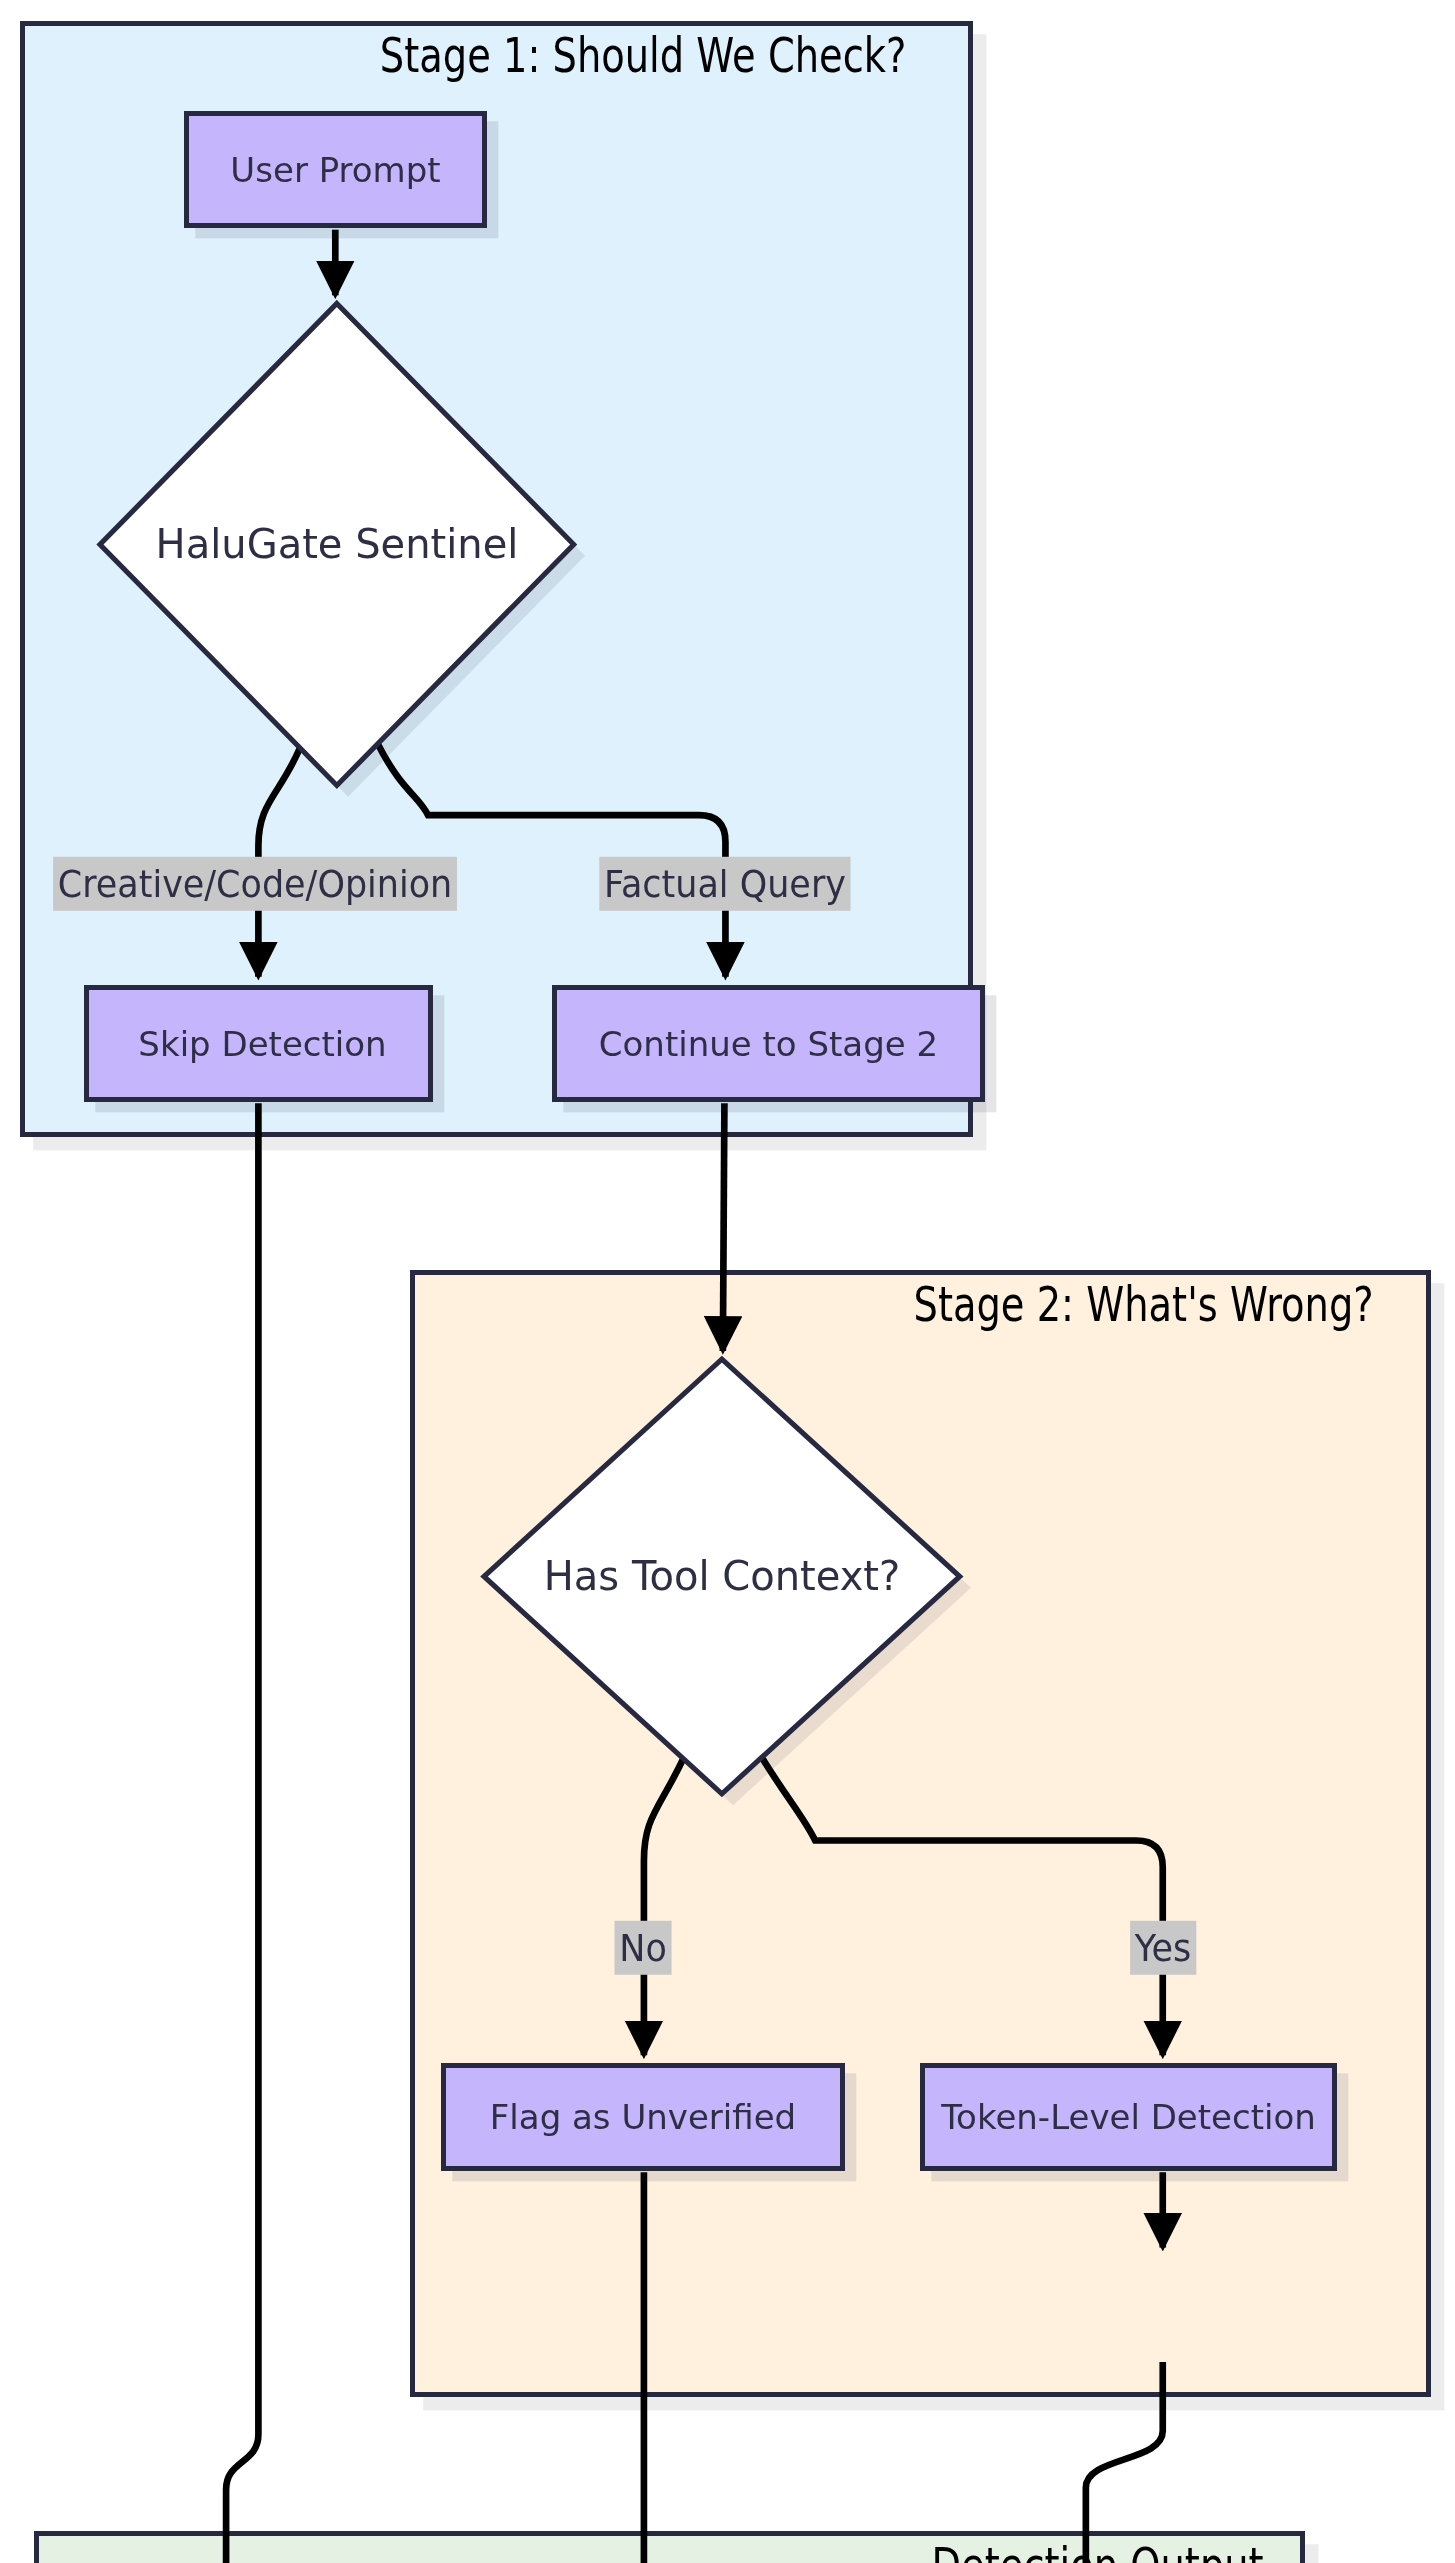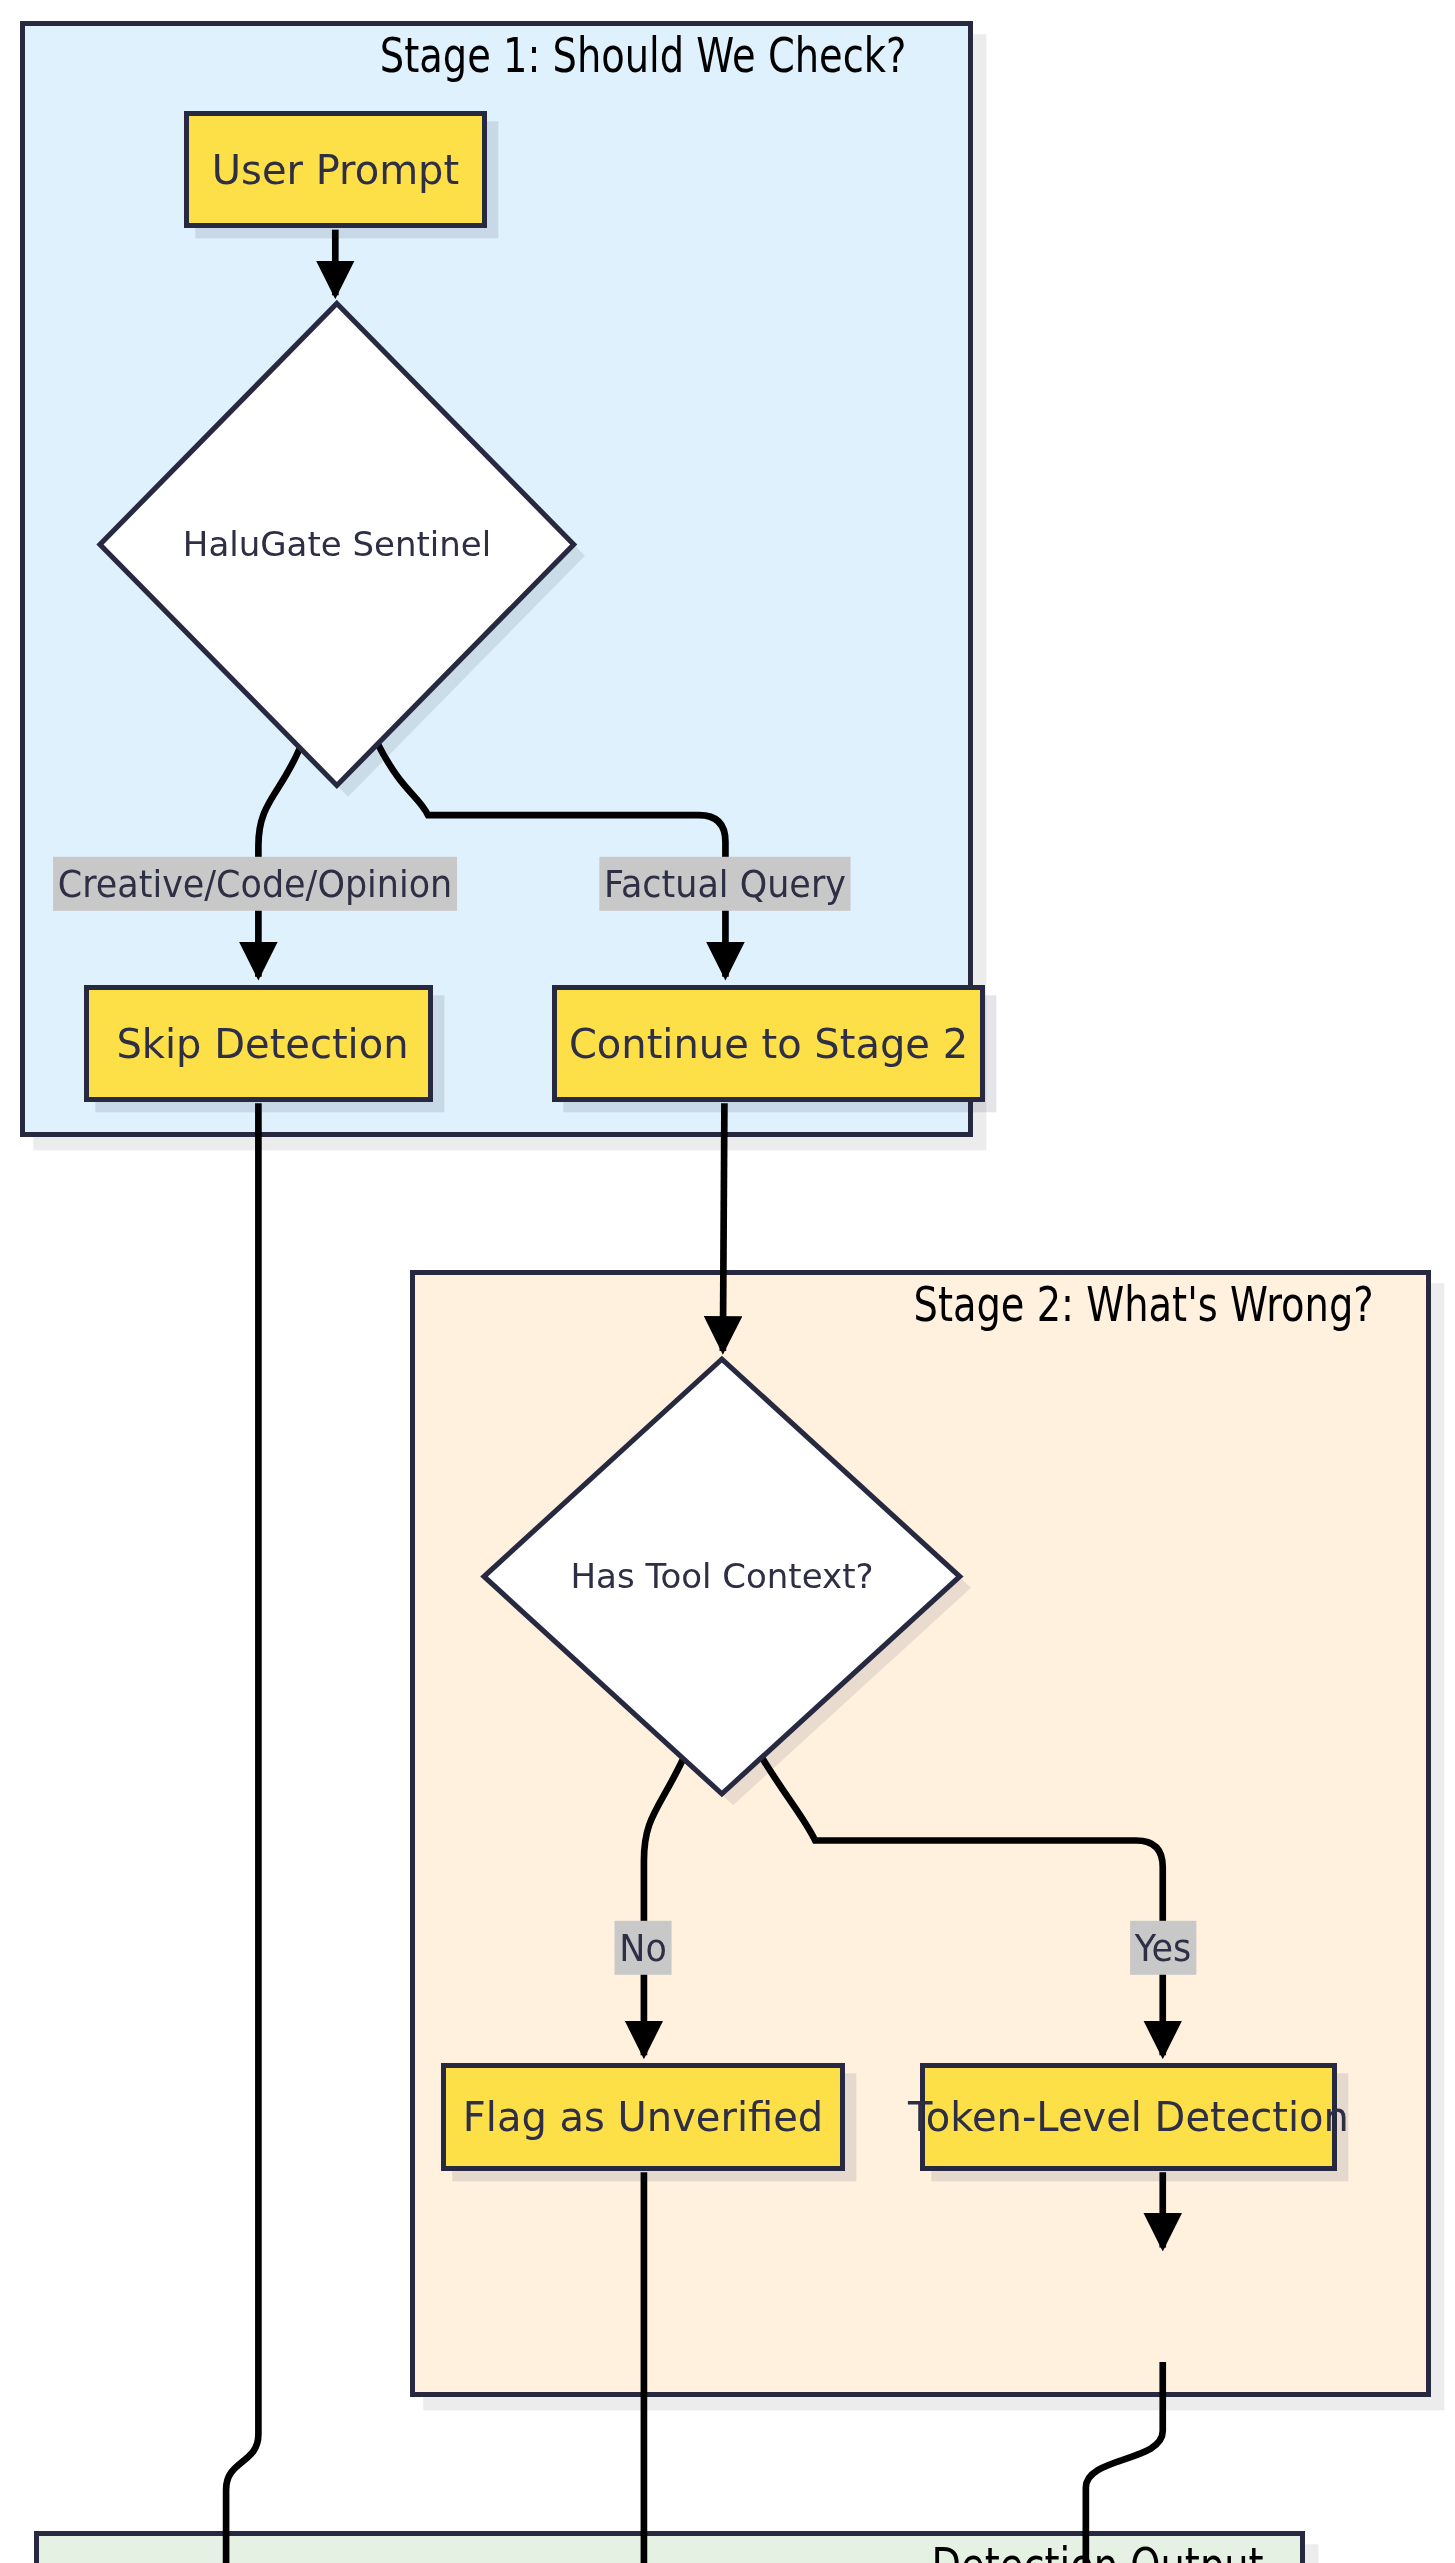--- a/index.html
+++ b/index.html
@@ -30,38 +30,38 @@
   .container-title span{display:inline-block;transform:scaleX(0.80);transform-origin:center;}
   .t-stage1{left:19.5px;top:27px;width:953px;}
   .t-stage2{left:410px;top:1276px;width:1021px;}
   .t-output{left:34px;top:2537px;width:1271px;}
   
   .edges{position:absolute;left:0;top:0;width:1456px;height:2790px;}
   
   .node{
     position:absolute;
     box-sizing:border-box;
-    background:#fde047;
+    background:#c4b5fd;
     border:5.6px solid #272941;
     box-shadow:11.3px 10.3px 0 0 rgba(40,44,70,0.12);
     display:flex;align-items:center;justify-content:center;
-    font-size:40px;color:#2e2e45;
+    font-size:34px;color:#2e2e45;
     white-space:nowrap;
   }
   .n-user{left:184px;top:111px;width:303px;height:117px;}
   .n-skip{left:84px;top:985px;width:349px;height:117px;padding-left:8px;}
   .n-continue{left:504px;top:985px;width:433px;height:117px;margin-left:48px;}
   .n-flag{left:441px;top:2063px;width:404px;height:108px;}
   .n-token{left:920px;top:2063px;width:417px;height:108px;}
   .n-nli{left:979px;top:2256px;width:368px;height:105px;}
   
   .diamond-label{
     position:absolute;
     transform:translate(-50%,-50%);
-    font-size:34px;color:#2e2e45;white-space:nowrap;
+    font-size:40px;color:#2e2e45;white-space:nowrap;
   }
   .d-sentinel{left:337px;top:544px;}
   .d-hastool{left:722px;top:1576px;}
   
   .edge-label{
     position:absolute;
     transform:translate(-50%,-50%) scaleX(0.92);
     background:#c8c8c8;
     color:#2e2e45;
     font-size:38px;

